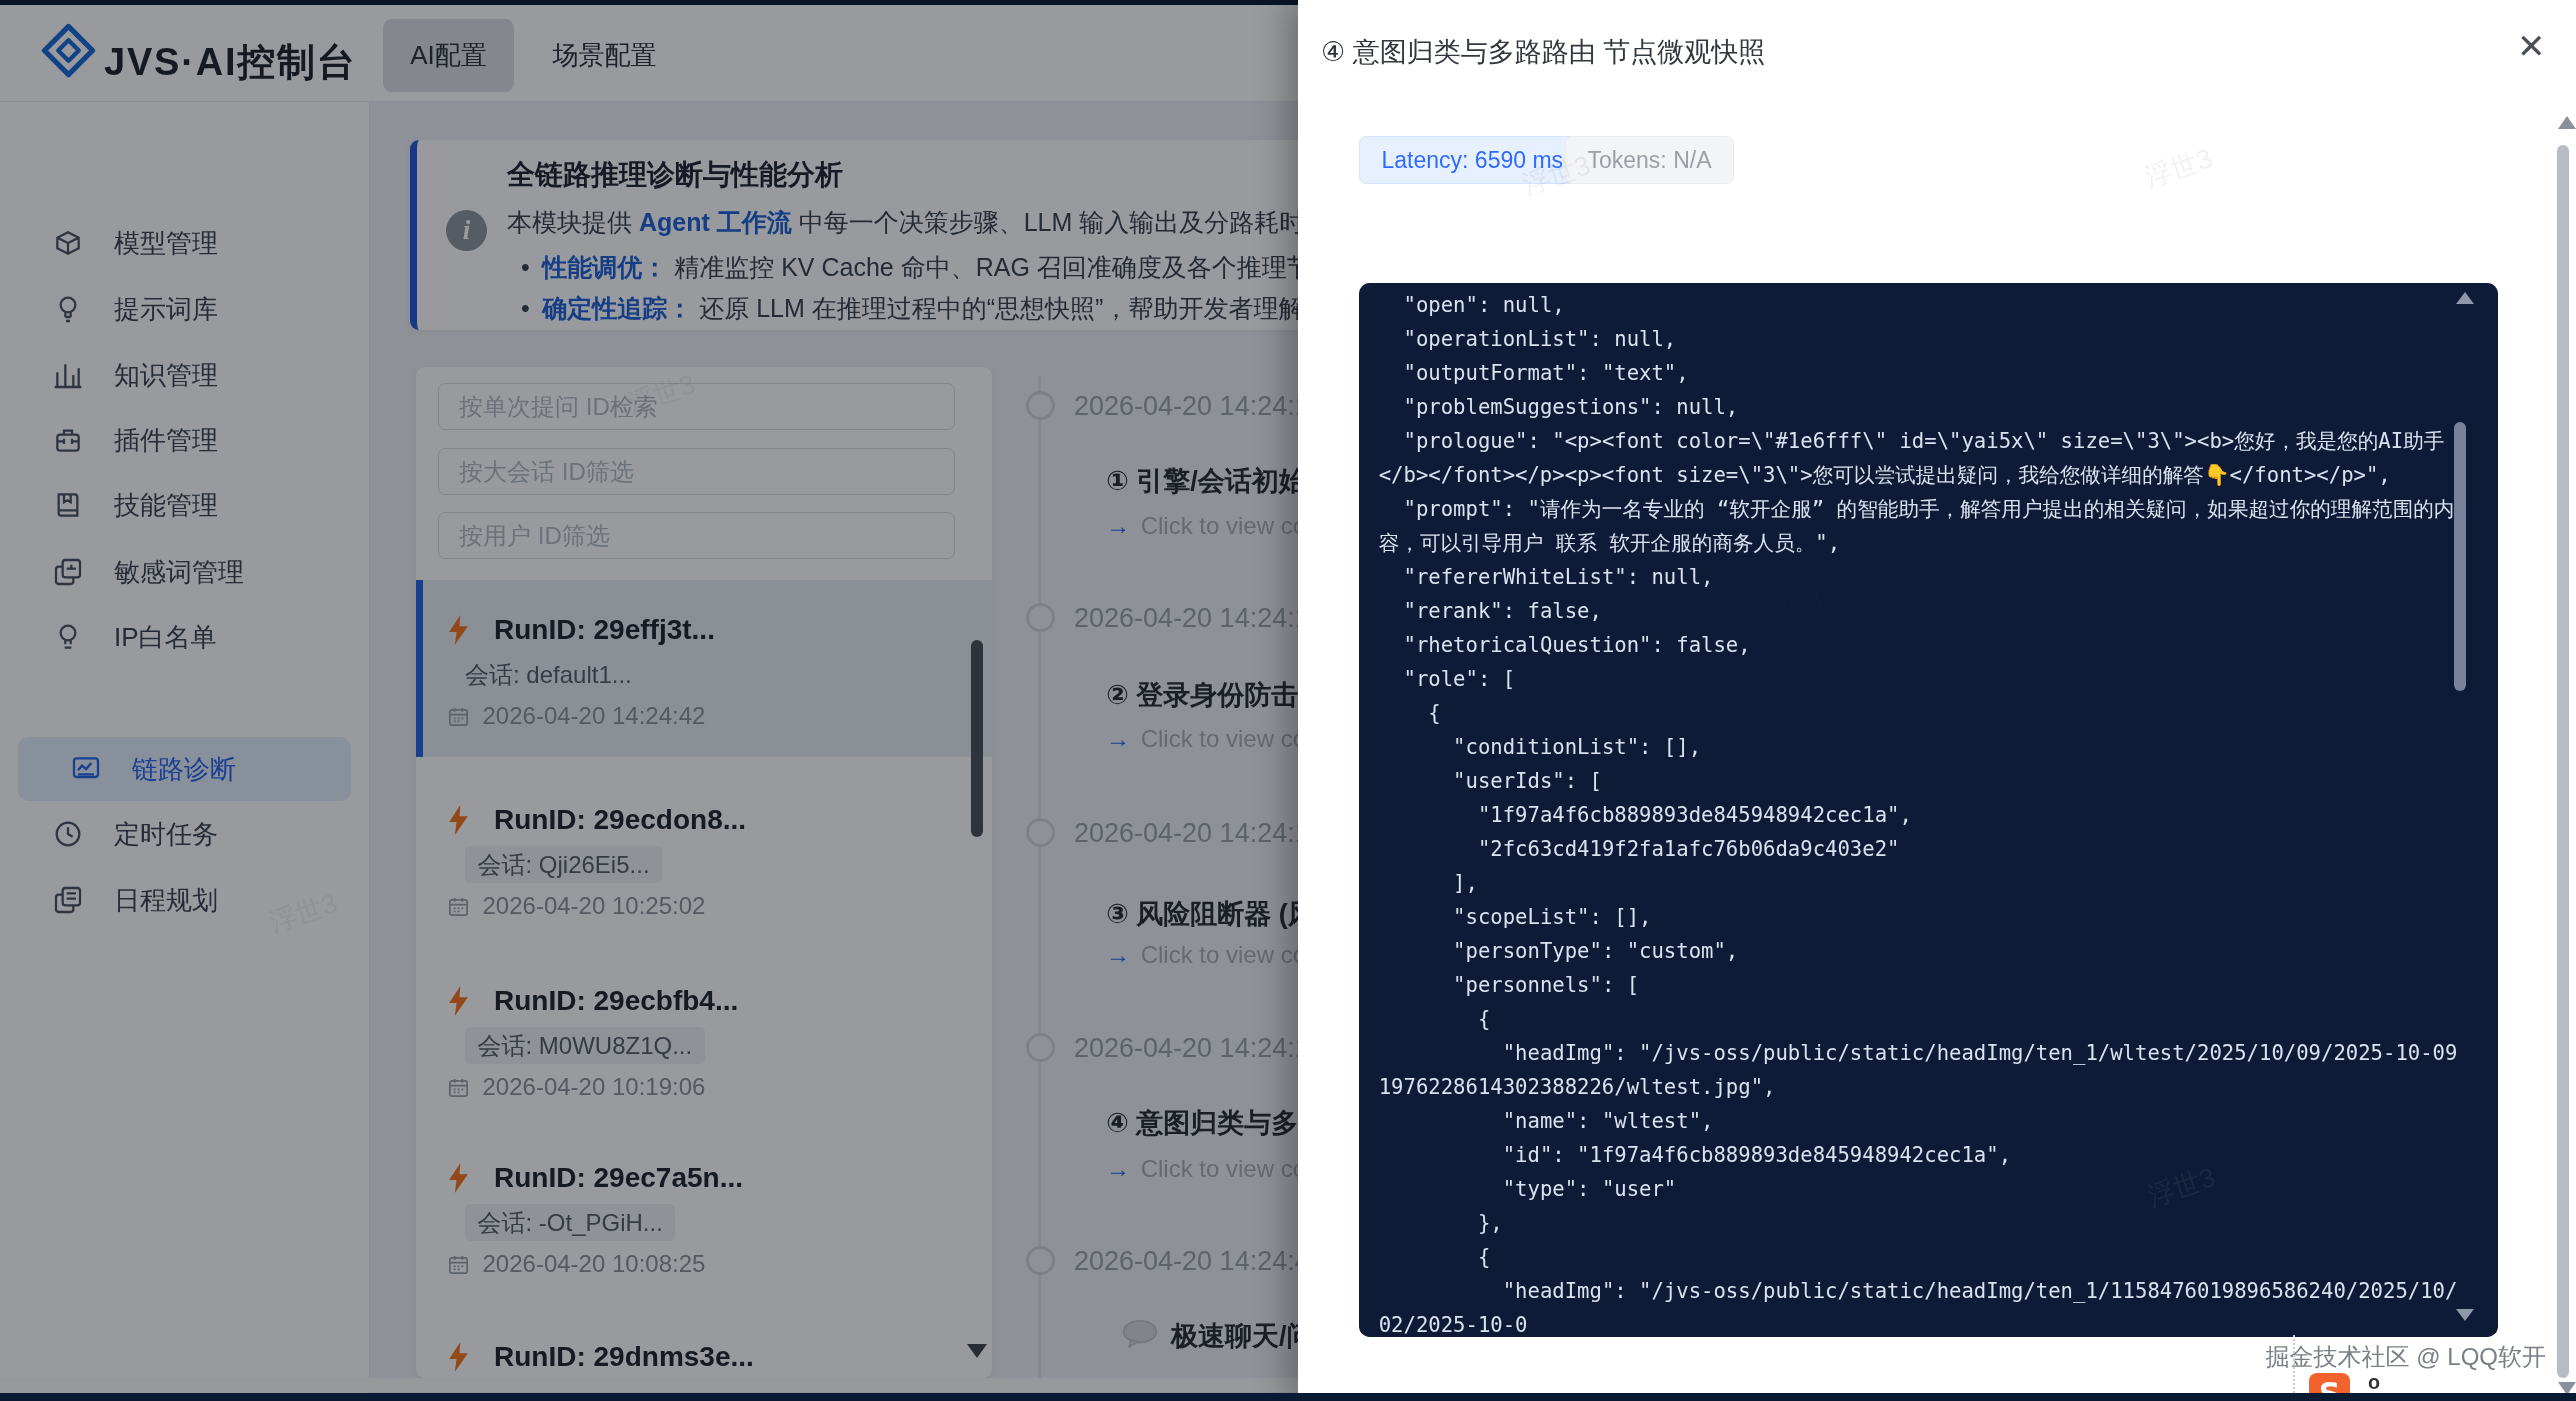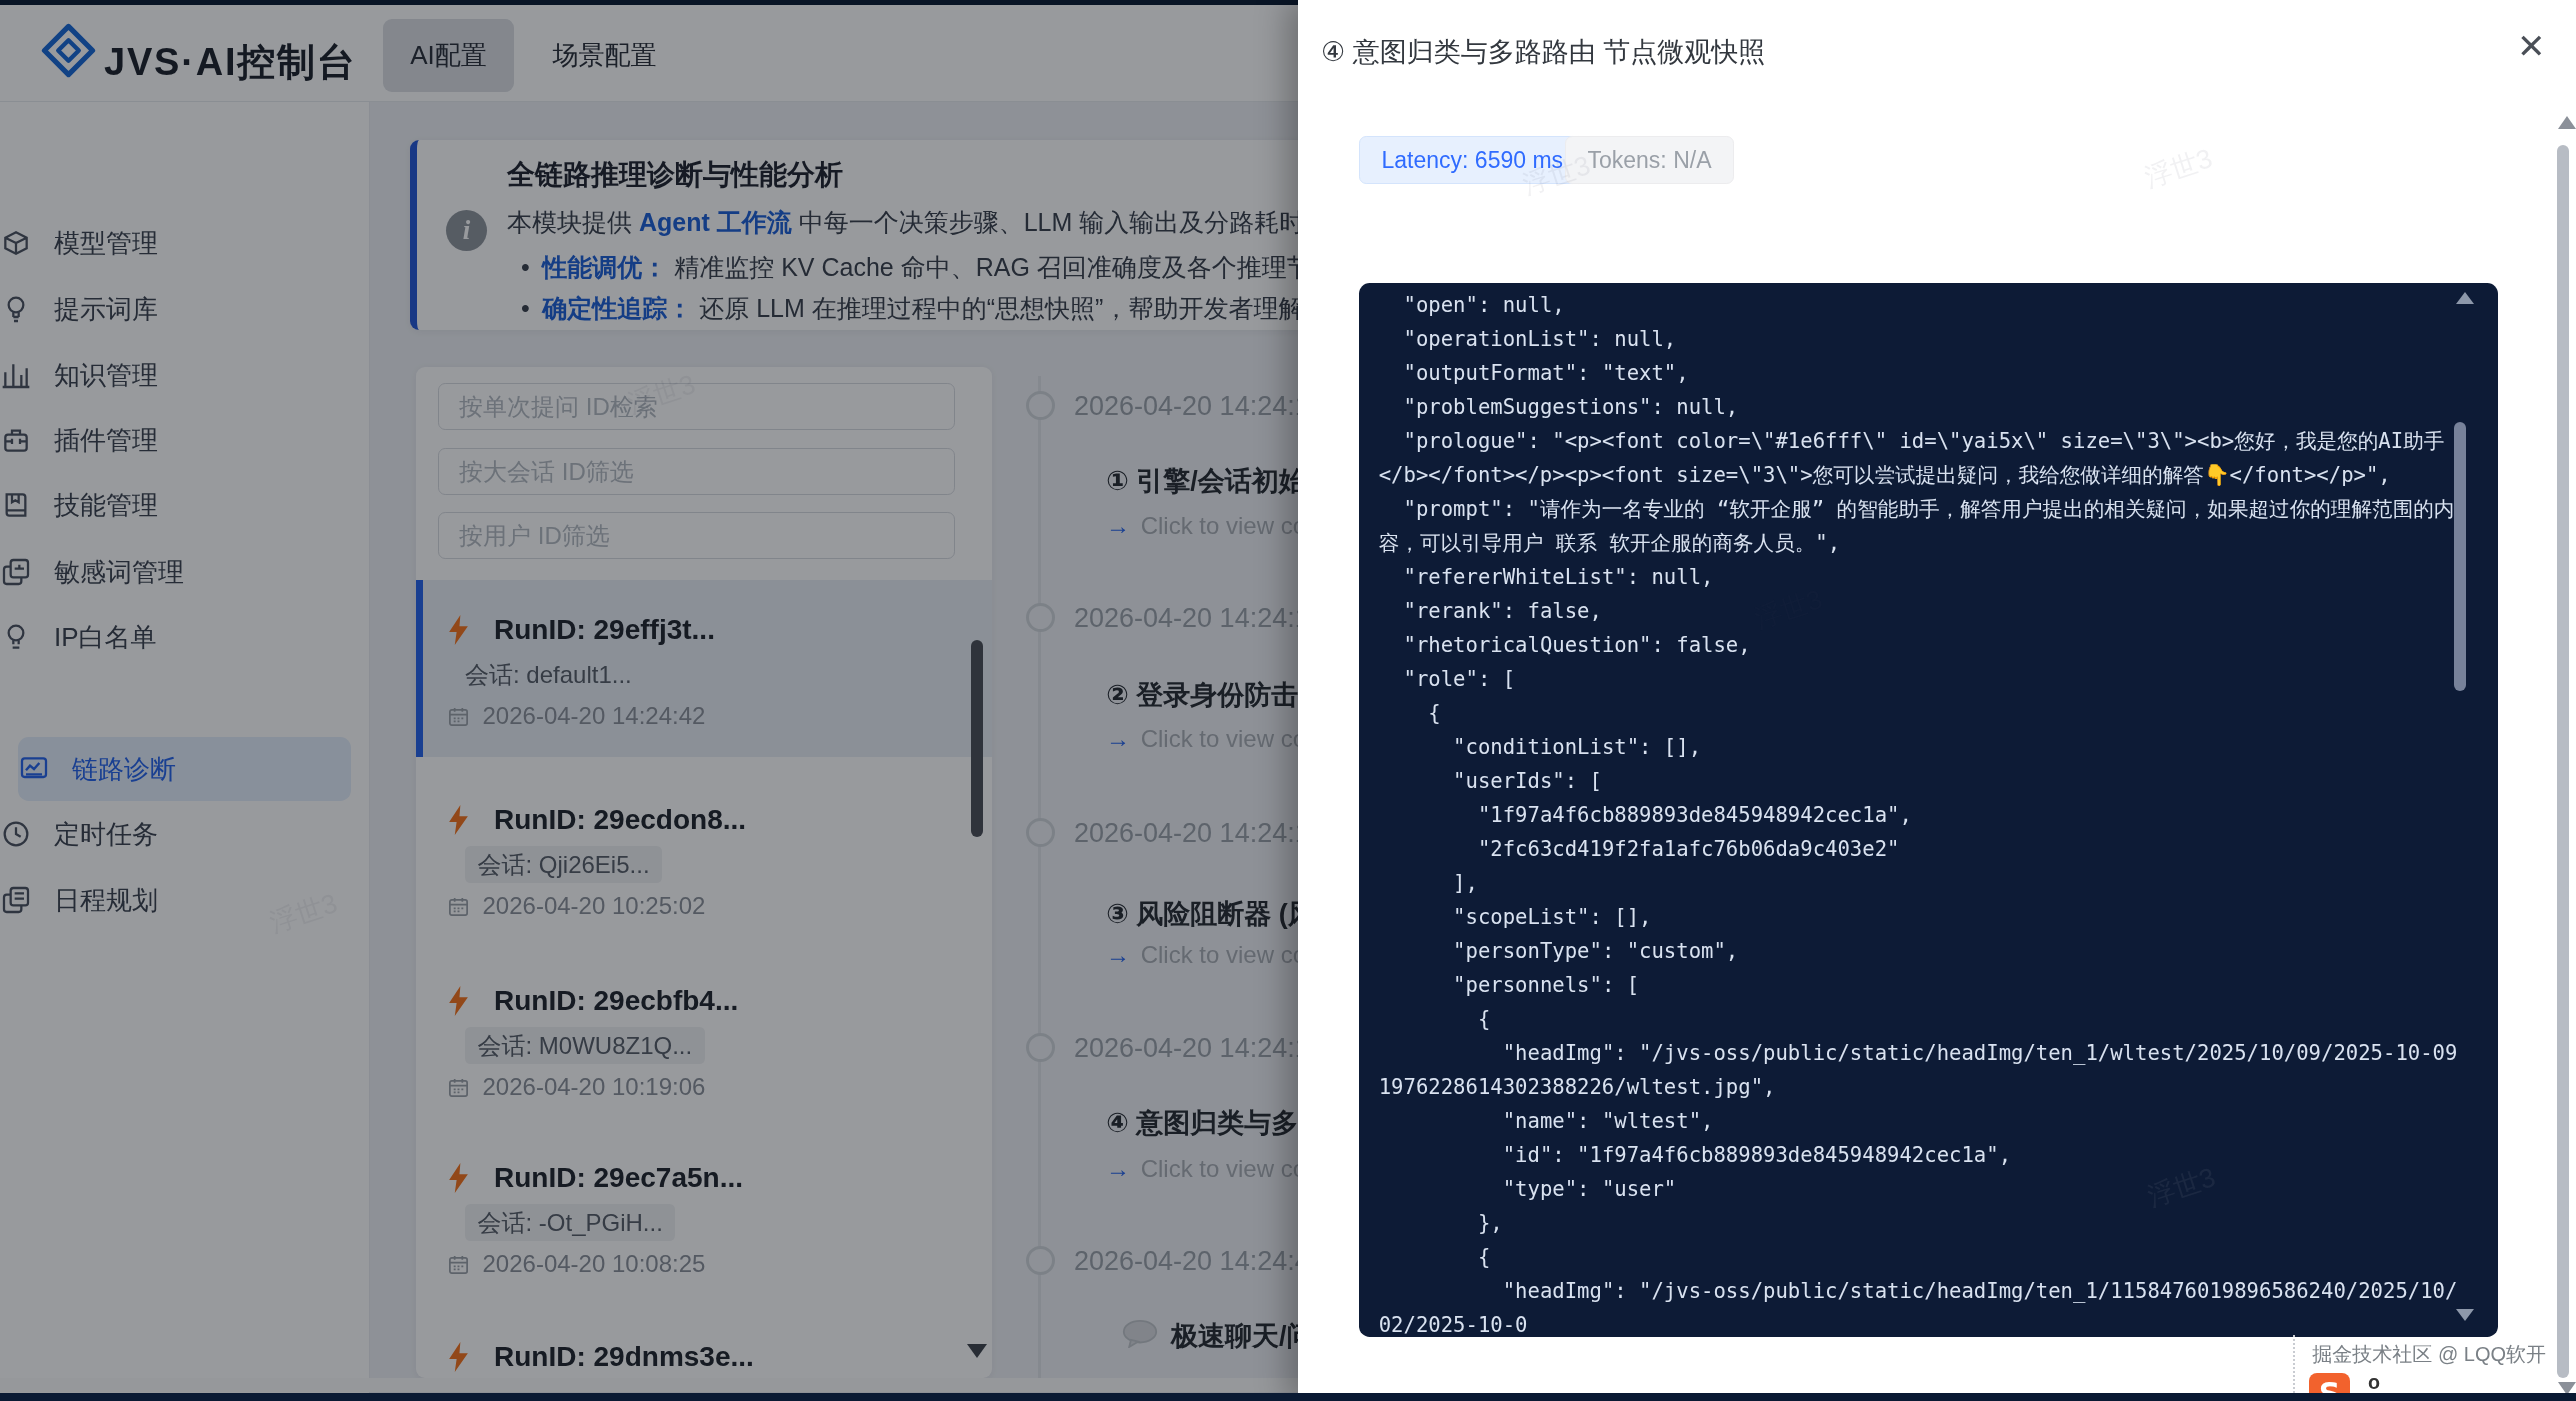--- a/index.html
+++ b/index.html
@@ -13,21 +13,21 @@
   #topbar { left:0; top:5.4px; width:2576px; height:97px; background:#ffffff; border-bottom:0.9px solid #e7eaee; }
   #logo-text { left:104px; top:32px; font-size:38px; font-weight:700; color:#1c222c; letter-spacing:1.8px; }
   .nav-tab { top:13.4px; height:73px; border-radius:9px; display:flex; align-items:center; justify-content:center;
              font-size:26px; color:#2a2f3a; cursor:pointer; }
   #tab-ai { left:383px; width:131px; background:#dcdfe4; }
   #tab-scene { left:523px; width:163px; }
 
   
   #sidebar { left:0; top:102px; width:370px; height:1300px; background:#ffffff; border-right:0.9px solid #e9ebef; }
   .side-item { position:absolute; left:0; width:370px; height:64px; display:flex; align-items:center;
-               gap:22px; font-size:26px; color:#3c4350; cursor:pointer; }
+               padding-left:52px; gap:30px; font-size:26px; color:#3c4350; cursor:pointer; }
   .side-item svg { width:32px; height:32px; stroke:#4a5160; fill:none; stroke-width:1.7; flex:0 0 auto; }
   .side-item.active { left:18px; width:333px; border-radius:10.7px; background:#e4eefb; color:#2563eb; }
   .side-item.active svg { stroke:#2563eb; }
 
   
   #info-panel { left:410px; top:140px; width:1352px; height:190px; background:#ffffff; border-radius:9px;
                 border-left:7.2px solid #2356d6; box-shadow:0 1.8px 7.2px rgba(30,40,60,.06); overflow:hidden; }
   #info-title { left:90px; top:16px; font-size:28px; font-weight:700; color:#1f2430; white-space:nowrap; }
   #info-icon { left:29px; top:70px; width:41px; height:41px; border-radius:50%; background:#8e949c; color:#fff;
                display:flex; align-items:center; justify-content:center;
@@ -96,21 +96,21 @@
   #code-sb-thumb { left:1156px; top:422px; width:11.6px; height:269px; background:#77829a; border-radius:6.3px; }
 
   
   #pg-sb-up { left:1260px; top:116px; width:0; height:0; border-left:9px solid transparent; border-right:9px solid transparent;
               border-bottom:13.4px solid #8b9099; }
   #pg-sb-thumb { left:1259px; top:145px; width:11.6px; height:1233px; background:#b7bcc4; border-radius:6.3px; }
   #pg-sb-down { left:1260px; top:1382px; width:0; height:0; border-left:9px solid transparent; border-right:9px solid transparent;
                 border-top:13.4px solid #8b9099; }
 
   
-  #footer-watermark { right:30px; top:1341px; font-size:20px; color:#7a8086; }
+  #footer-watermark { right:30px; top:1341px; font-size:24px; color:#7a8086; }
   #footer-dotted { left:995px; top:1335px; height:66px; border-left:2.7px dotted #c9ccd2; }
   #footer-logo { left:1011px; top:1373px; width:41px; height:41px; background:#f2622d; border-radius:8px; color:#fff;
                  font-weight:700; font-size:30px; display:flex; align-items:center; justify-content:center;
                  font-family:"DejaVu Sans",sans-serif; }
   .footer-glyph { position:absolute; left:1070px; font-size:19.7px; color:#333; font-weight:700; }
 
   
   .wm { position:absolute; font-size:27px; color:rgba(50,60,80,.07); transform:rotate(-18deg); white-space:nowrap; z-index:5; }
   .wm.on-dark { color:rgba(255,255,255,.06); }
 

